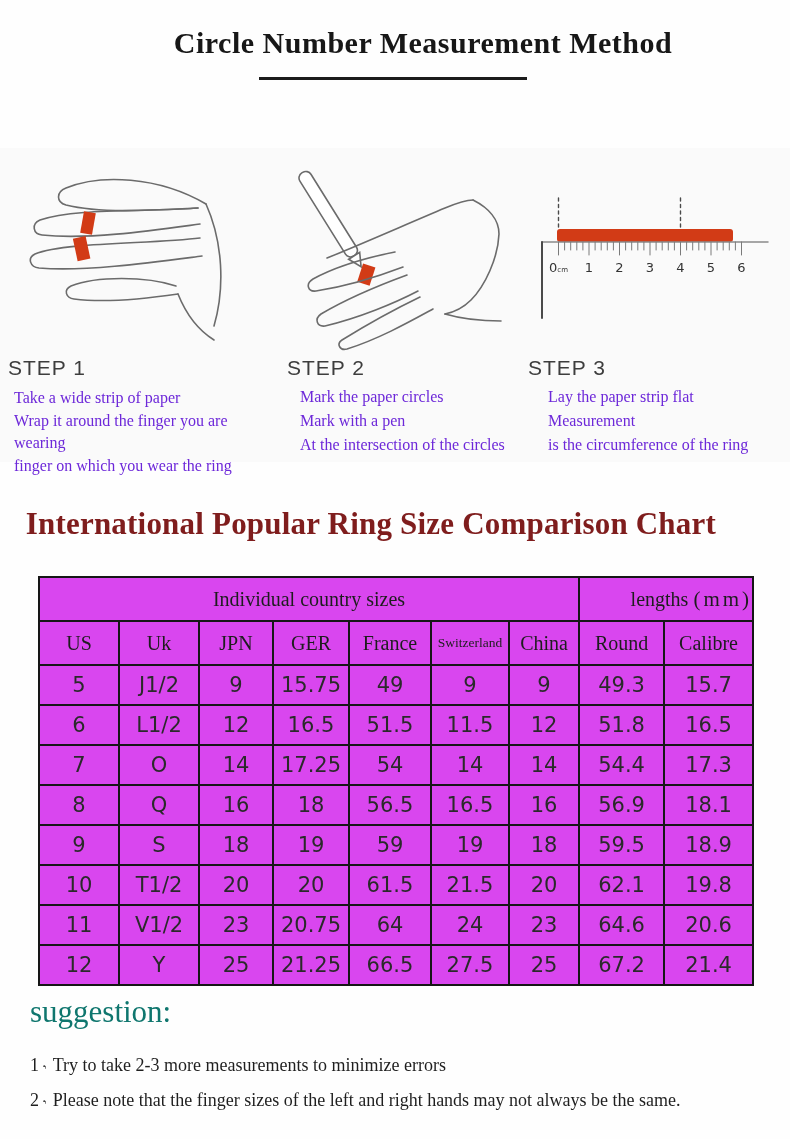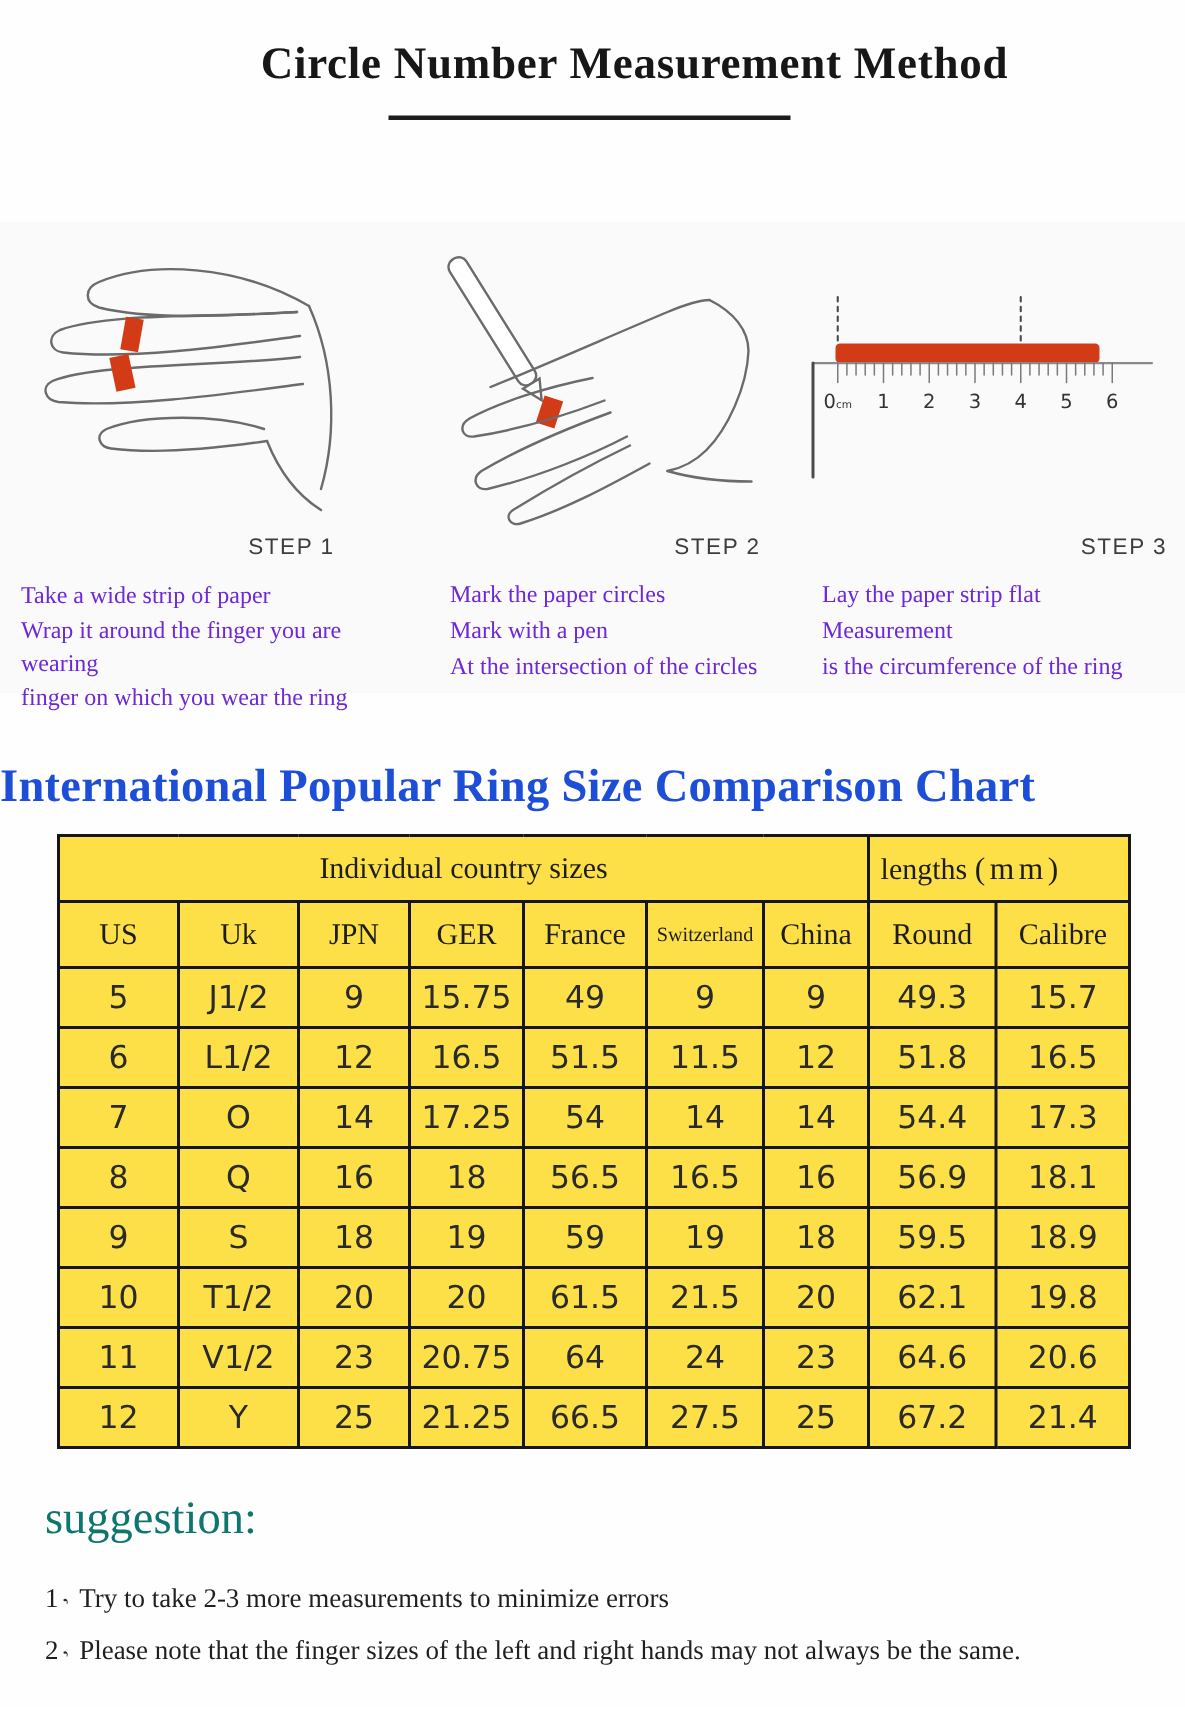--- a/index.html
+++ b/index.html
@@ -16,33 +16,33 @@
   .illus{position:absolute;}
   .illus path, .illus line{fill:none;stroke:#6b6b6b;stroke-width:1.6;stroke-linecap:round;}
   .illus .red{fill:#d23b16;stroke:none;}
   .illus .pen-body{fill:#ffffff;stroke:#6b6b6b;stroke-width:1.6;}
   .illus .ruler-line{stroke:#8a8a8a;stroke-width:1.5;}
   .illus .corner-line{stroke:#4a4a4a;stroke-width:2;}
   .illus .dash{stroke:#4a4a4a;stroke-width:1.4;stroke-dasharray:3 3.5;}
   .illus .ticks line{stroke:#7a7a7a;stroke-width:1;}
   .illus .nums text{font-family:"DejaVu Sans",sans-serif;font-size:13px;fill:#333;text-anchor:middle;stroke:none;}
   .illus .nums .unit-small{font-size:7px;}
-  .step-label{position:absolute;text-align:right;font-family:"Liberation Sans","DejaVu Sans",sans-serif;
-              font-size:15px;letter-spacing:1px;color:#3d3d3d;}
+  .step-label{position:absolute;text-align:left;font-family:"Liberation Sans","DejaVu Sans",sans-serif;
+              font-size:21px;letter-spacing:1px;color:#3d3d3d;}
   .step-text{position:absolute;font-size:16px;line-height:1.42;color:#6d28d9;}
 
   
-  .chart-title{position:absolute;top:506px;left:0;width:716px;text-align:left;
-               font-size:31px;font-weight:600;letter-spacing:.2px;color:#1d4ed8;}
-  table.size-table{position:absolute;left:38px;top:556px;width:714px;border-collapse:collapse;
-                   table-layout:fixed;background:#fde047;}
+  .chart-title{position:absolute;top:506px;left:0;width:716px;text-align:right;
+               font-size:31px;font-weight:600;letter-spacing:.2px;color:#7f1d1d;}
+  table.size-table{position:absolute;left:38px;top:576px;width:714px;border-collapse:collapse;
+                   table-layout:fixed;background:#d946ef;}
   .size-table th,.size-table td{border:2px solid #161616;text-align:center;vertical-align:middle;
                    padding:0;overflow:hidden;}
   .size-table tr.group-row th{height:42px;font-size:20px;font-weight:normal;}
-  .size-table th.lengths-cell{text-align:left;padding-left:7px;}
+  .size-table th.lengths-cell{text-align:right;padding-left:7px;}
   .size-table th.lengths-cell .unit{letter-spacing:3px;font-size:21px;padding-left:5px;}
   .size-table tr.col-row th{height:42px;font-size:20px;font-weight:normal;}
   .size-table tr.col-row th.small{font-size:13.5px;}
   .size-table tbody td{height:38px;font-family:"DejaVu Sans","Liberation Sans",sans-serif;
                    font-size:21px;color:#2a2a2a;}
 
   
   .sug-heading{position:absolute;left:30px;top:994px;font-size:31px;color:#0f766e;}
   .sug-item{position:absolute;left:30px;font-size:18px;color:#1f1f1f;white-space:nowrap;}
   .sug-num{display:inline-block;font-size:18px;}

